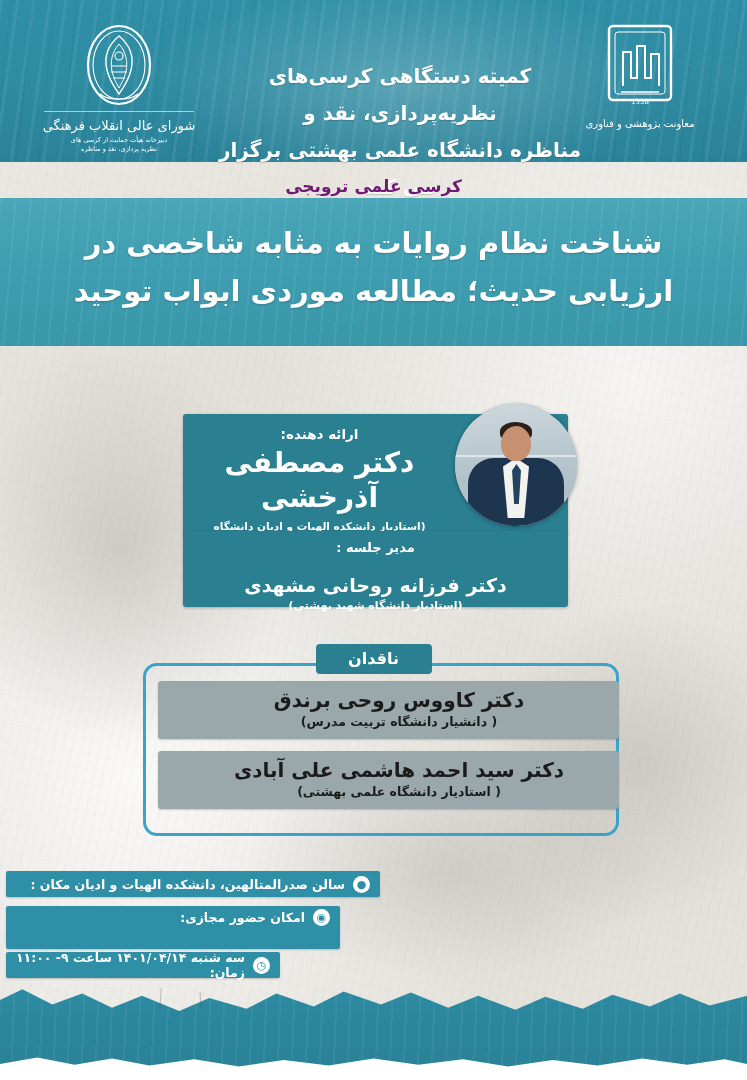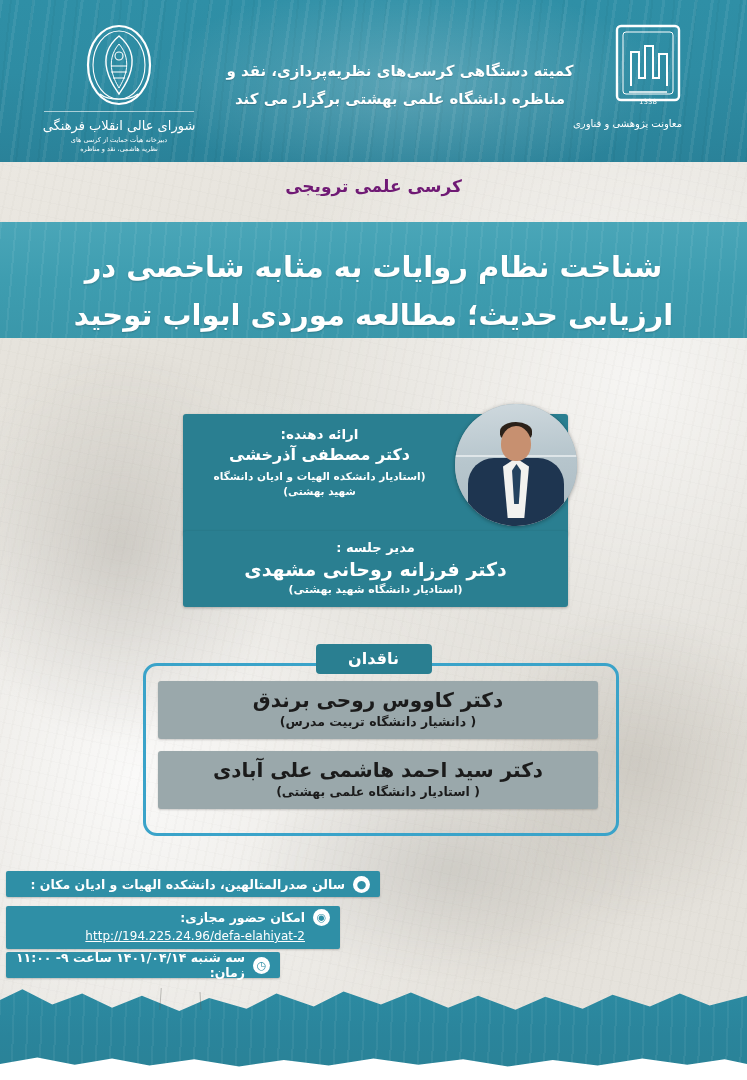--- a/index.html
+++ b/index.html
@@ -98,61 +98,61 @@
     letter-spacing: 0;
   }
   .logo-left .cap .l1 { font-size: 13px; }
   .logo-left .divider {
     width: 150px; height: 1px; background: rgba(255,255,255,.6);
     margin: 3px auto 3px;
   }
 
   .logo-right {
     position: absolute;
-    right: 24px; top: 20px;
+    right: 32px; top: 20px;
     width: 150px; height: 132px;
-    text-align: left;
+    text-align: center;
     color: #ffffff;
   }
   .logo-right .shield {
     width: 86px; height: 92px; margin: 0 auto;
   }
   .logo-right .cap {
     margin-top: 6px;
     font-size: 10px;
     color: #ffffff;
   }
 
   .banner-text {
     position: absolute;
     left: 205px; top: 58px;
     width: 390px;
     text-align: center;
     color: #ffffff;
-    font-size: 15px;
+    font-size: 20px;
     line-height: 1.85;
     font-weight: bold;
     text-shadow: 0 1px 1px rgba(0,0,0,.18);
   }
 
   
   .kursi-label {
     position: absolute;
     left: 0; right: 0; top: 176px;
     text-align: center;
     font-size: 17px;
     font-weight: bold;
     color: #701a75;
   }
 
   
   .title-band {
     position: absolute;
-    left: 0; top: 222px;
-    width: 747px; height: 116px;
+    left: 0; top: 198px;
+    width: 747px; height: 148px;
     background: linear-gradient(180deg, #4aa6b8 0%, #3e9db0 50%, #3a97aa 100%);
     overflow: hidden;
   }
   .title-band .streaks {
     position: absolute; inset: 0; opacity: .25;
     background: repeating-linear-gradient(95deg, rgba(255,255,255,0.25) 0px, rgba(255,255,255,0.25) 2px, rgba(255,255,255,0) 2px, rgba(255,255,255,0) 15px);
   }
   .title-band .title-text {
     position: relative;
     margin: 22px 34px 0 34px;
@@ -177,21 +177,21 @@
     padding: 12px 130px 0 18px;
     text-align: center;
     color: #ffffff;
   }
   .speaker-card .role {
     font-size: 13.5px;
     font-weight: bold;
     margin-bottom: 3px;
   }
   .speaker-card .name {
-    font-size: 16px;
+    font-size: 28px;
     font-weight: bold;
     line-height: 1.25;
   }
   .speaker-card .affil {
     font-size: 10.5px;
     font-weight: bold;
     margin-top: 4px;
     line-height: 1.4;
   }
   .portrait {
@@ -252,21 +252,21 @@
     box-shadow: 0 1px 3px rgba(0,0,0,.25);
     color: #ffffff;
     text-align: center;
   }
   .chair-card .role {
     margin-top: 9px;
     font-size: 13px;
     font-weight: bold;
   }
   .chair-card .name {
-    margin-top: 3px;
+    margin-top: 19px;
     font-size: 19px;
     font-weight: bold;
   }
   .chair-card .affil {
     margin-top: 3px;
     font-size: 11px;
     font-weight: bold;
   }
 
   
@@ -294,20 +294,21 @@
   .critic-row {
     position: absolute;
     left: 158px;
     width: 440px;
     height: 58px;
     background: #9aa8ab;
     border-radius: 3px;
     color: #1b1b1b;
     text-align: center;
     box-shadow: 0 1px 2px rgba(0,0,0,.18);
+    padding-left: 21px;
   }
   .critic-row.r1 { top: 681px; }
   .critic-row.r2 { top: 751px; }
   .critic-row .name {
     margin-top: 7px;
     font-size: 20px;
     font-weight: bold;
   }
   .critic-row .affil {
     margin-top: 2px;
@@ -413,21 +414,21 @@
         <path d="M39 22 C32 30 30 40 32 49 C34 58 37 62 39 66 C41 62 44 58 46 49 C48 40 46 30 39 22 Z" fill="none" stroke="#ffffff" stroke-width="1"></path>
         <path d="M31 44 h16 M31 50 h16 M33 56 h12" stroke="#ffffff" stroke-width="1.1"></path>
         <circle cx="39" cy="34" r="4" fill="none" stroke="#ffffff" stroke-width="1.1"></circle>
         <path d="M20 72 C28 79 50 79 58 72" fill="none" stroke="#ffffff" stroke-width="1.2"></path>
       </svg>
     </div>
     <div class="divider"></div>
     <div class="cap">
       <div class="l1">شورای عالی انقلاب فرهنگی</div>
       <div>دبیرخانه هیأت حمایت از کرسی های</div>
-      <div>نظریه هاشمی، نقد و مناظره</div>
+      <div>نظریه پردازی، نقد و مناظره</div>
     </div>
   </div>
 
   <div class="logo-right">
     <div class="shield">
       <svg width="86" height="92" viewBox="0 0 86 92" aria-hidden="true">
         <rect x="12" y="6" width="62" height="74" rx="4" fill="none" stroke="#ffffff" stroke-width="2.4"></rect>
         <rect x="18" y="12" width="50" height="62" rx="3" fill="none" stroke="#ffffff" stroke-width="1"></rect>
         <path d="M26 66 V32 h8 v26 h6 V26 h8 v32 h6 V34 h8 v32" fill="none" stroke="#ffffff" stroke-width="2"></path>
         <path d="M24 72 h38" stroke="#ffffff" stroke-width="1.4"></path>
@@ -492,21 +493,20 @@
     <span>
       <span>سالن صدرالمتالهین، دانشکده الهیات و ادیان</span>
       <span>مکان :</span>
     </span>
   </div>
 
   <div class="info-bar bar-online">
     <span class="ico">◉</span>
     <span class="stack">
       <span>امکان حضور مجازی:</span><br>
-      <a class="link" href="#">http://194.225.24.96/defa-elahiyat-2</a>
     </span>
   </div>
 
   <div class="info-bar bar-time">
     <span class="ico">◷</span>
     <span>
       <span>سه شنبه ۱۴۰۱/۰۴/۱۴ ساعت ۹- ۱۱:۰۰</span>
       <span>زمان:</span>
     </span>
   </div>

